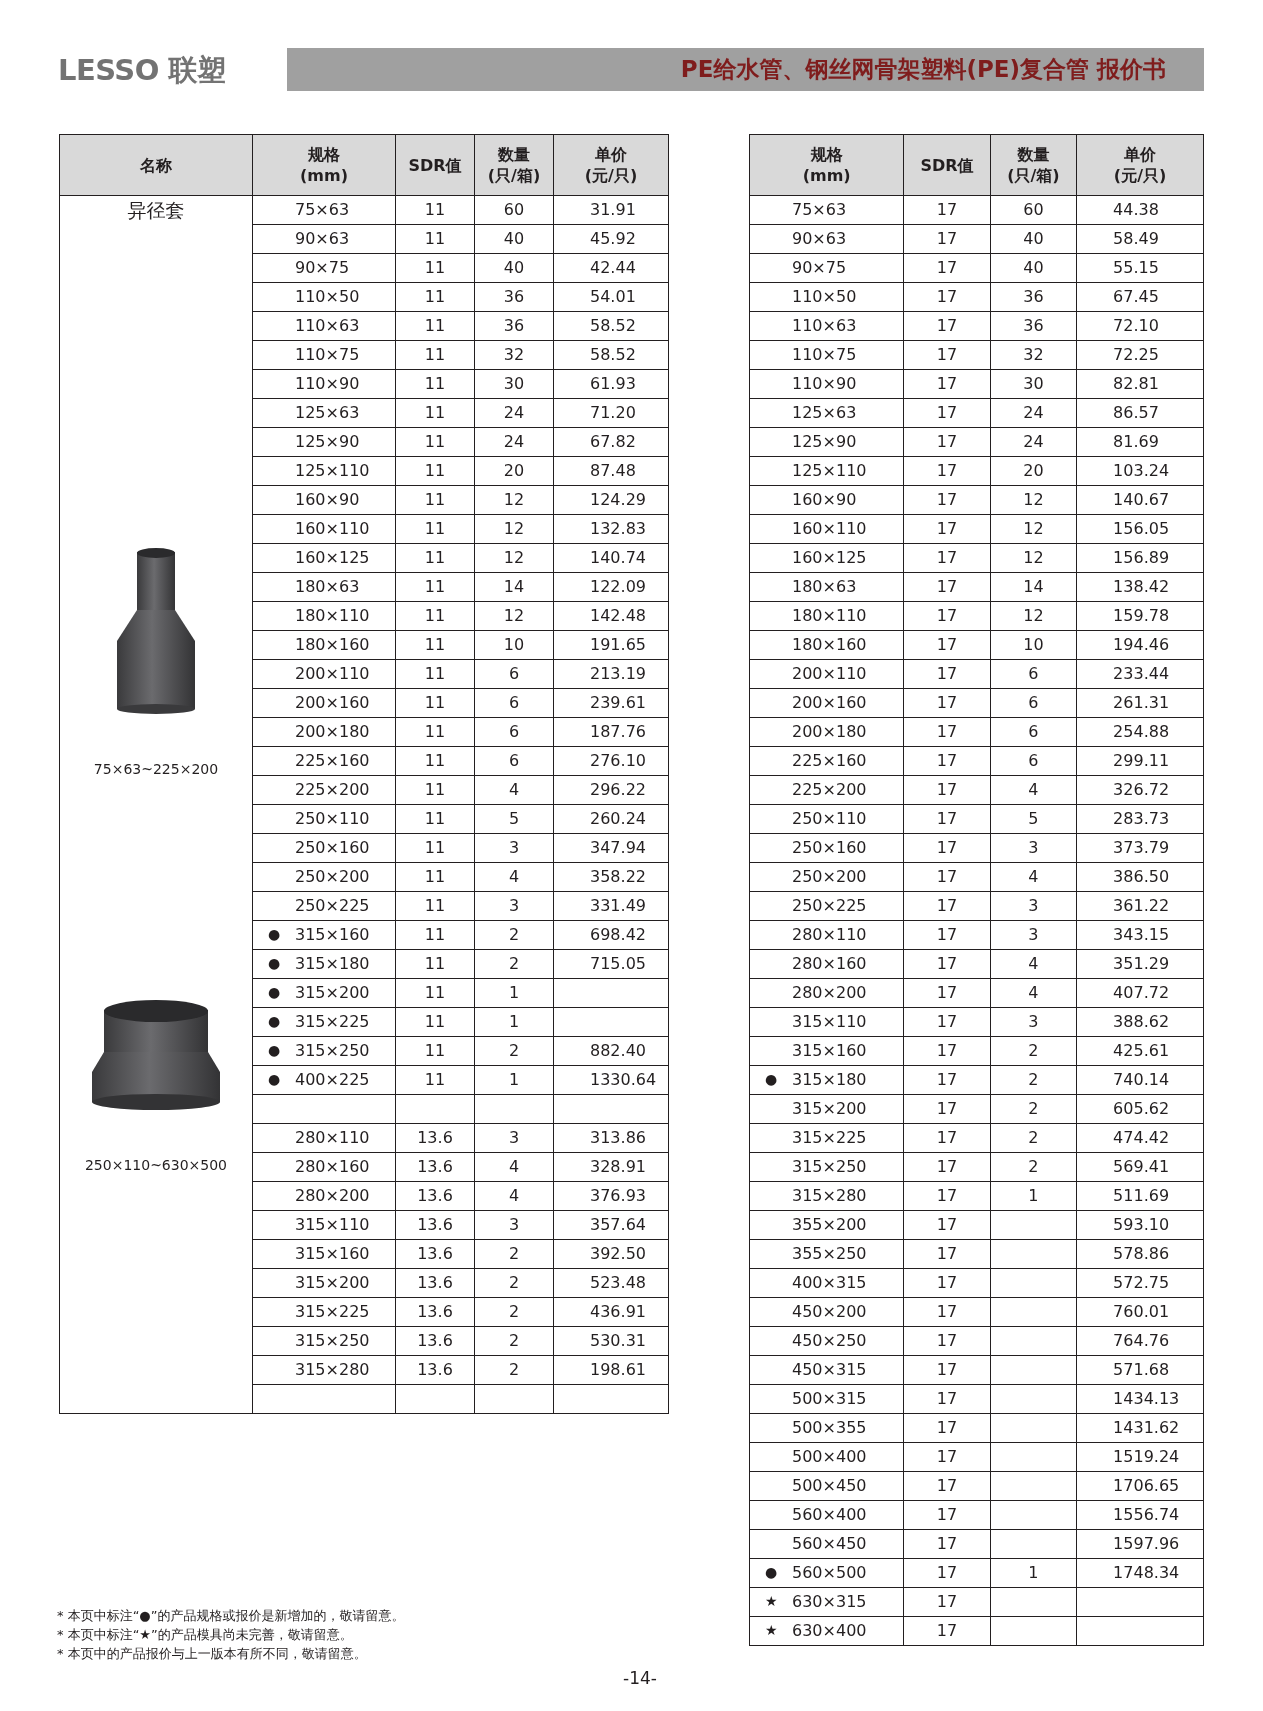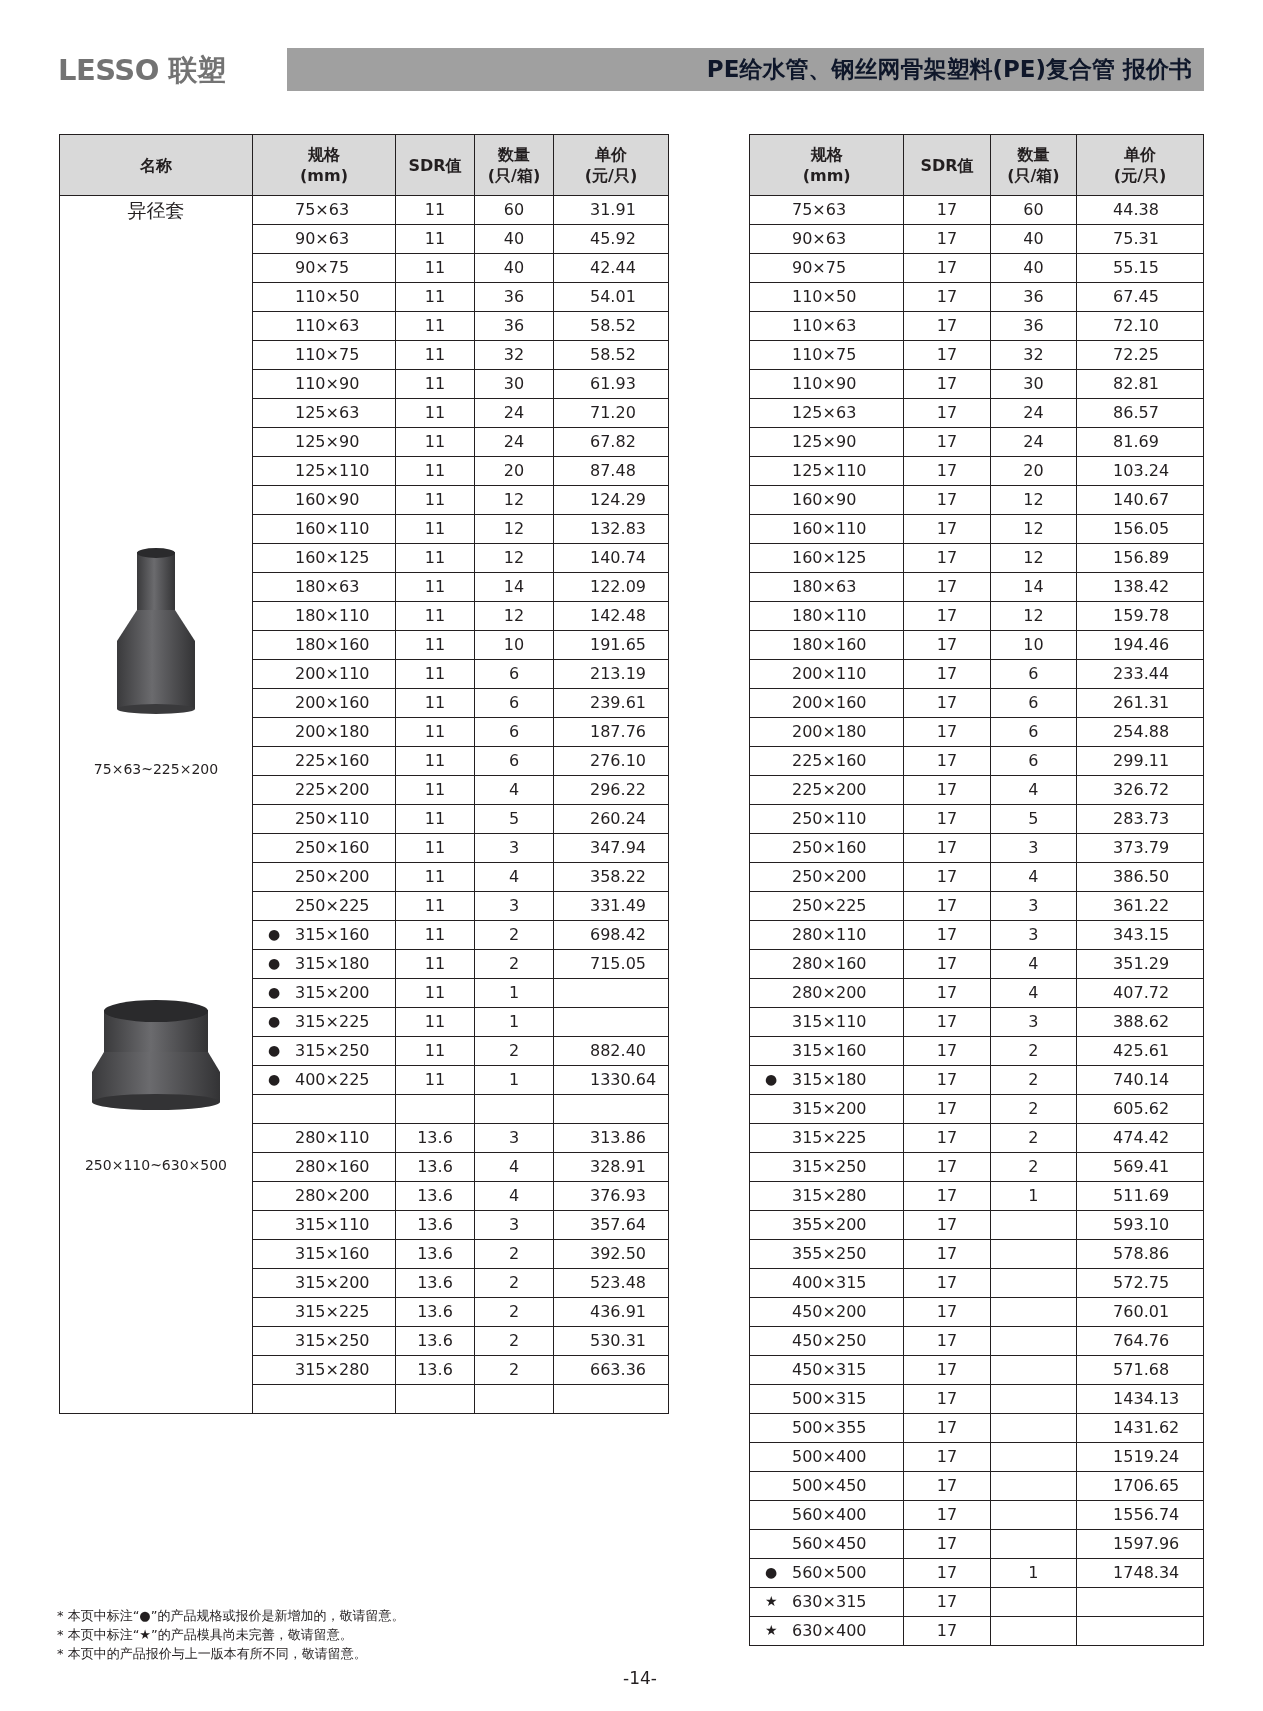--- a/index.html
+++ b/index.html
@@ -7,22 +7,22 @@
       width: 1263px; height: 1711px; position: relative; overflow: hidden;
       font-family: "DejaVu Sans", "Liberation Sans", sans-serif; color: #231f20;
     }
     .logo {
       position: absolute; left: 58px; top: 50px; height: 40px;
       font-family: "DejaVu Sans", sans-serif; font-weight: bold; font-size: 29px;
       color: #737373; letter-spacing: -0.5px; line-height: 40px;
     }
     .title-bar {
       position: absolute; left: 287px; top: 48px; width: 917px; height: 43px;
-      background: #a0a0a0; color: #0f172a; font-weight: bold; font-size: 23px;
-      line-height: 43px; text-align: right; padding-right: 12px; box-sizing: border-box;
+      background: #a0a0a0; color: #7f1d1d; font-weight: bold; font-size: 23px;
+      line-height: 43px; text-align: right; padding-right: 38px; box-sizing: border-box;
     }
     table.grid { position: absolute; border-collapse: collapse; table-layout: fixed; }
     table.grid td, table.grid th {
       border: 1px solid #231f20; padding: 0; font-size: 16px; font-weight: normal;
       height: 28px; line-height: 28px; white-space: nowrap; overflow: hidden;
     }
     table.grid th {
       background: #d9d9d9; font-weight: bold; font-size: 16px; line-height: 21px;
       height: 60px; text-align: center; border-color: #231f20;
     }
@@ -349,21 +349,21 @@
       <tr>
         <td class="c-spec"><span class="mark"></span><span>315×250</span></td>
         <td class="c-sdr"><span>13.6</span></td>
         <td class="c-qty"><span>2</span></td>
         <td class="c-price"><span>530.31</span></td>
       </tr>
       <tr>
         <td class="c-spec"><span class="mark"></span><span>315×280</span></td>
         <td class="c-sdr"><span>13.6</span></td>
         <td class="c-qty"><span>2</span></td>
-        <td class="c-price"><span>663.36</span></td>
+        <td class="c-price"><span>198.61</span></td>
       </tr>
       <tr>
         <td class="c-spec"><span class="mark"></span><span></span></td>
         <td class="c-sdr"><span></span></td>
         <td class="c-qty"><span></span></td>
         <td class="c-price"><span></span></td>
       </tr>
     </tbody>
 </table>
 
@@ -386,21 +386,21 @@
       <tr>
         <td class="c-spec"><span class="mark"></span><span>75×63</span></td>
         <td class="c-sdr"><span>17</span></td>
         <td class="c-qty"><span>60</span></td>
         <td class="c-price"><span>44.38</span></td>
       </tr>
       <tr>
         <td class="c-spec"><span class="mark"></span><span>90×63</span></td>
         <td class="c-sdr"><span>17</span></td>
         <td class="c-qty"><span>40</span></td>
-        <td class="c-price"><span>75.31</span></td>
+        <td class="c-price"><span>58.49</span></td>
       </tr>
       <tr>
         <td class="c-spec"><span class="mark"></span><span>90×75</span></td>
         <td class="c-sdr"><span>17</span></td>
         <td class="c-qty"><span>40</span></td>
         <td class="c-price"><span>55.15</span></td>
       </tr>
       <tr>
         <td class="c-spec"><span class="mark"></span><span>110×50</span></td>
         <td class="c-sdr"><span>17</span></td>

